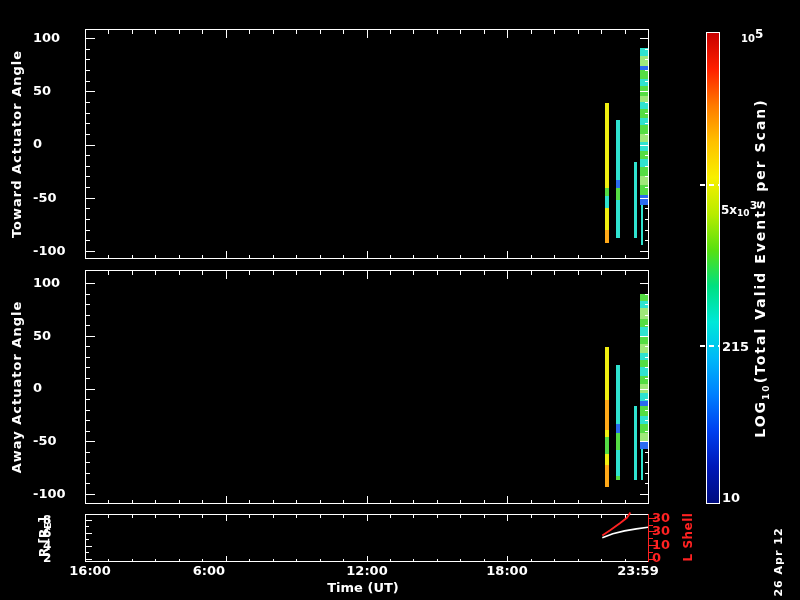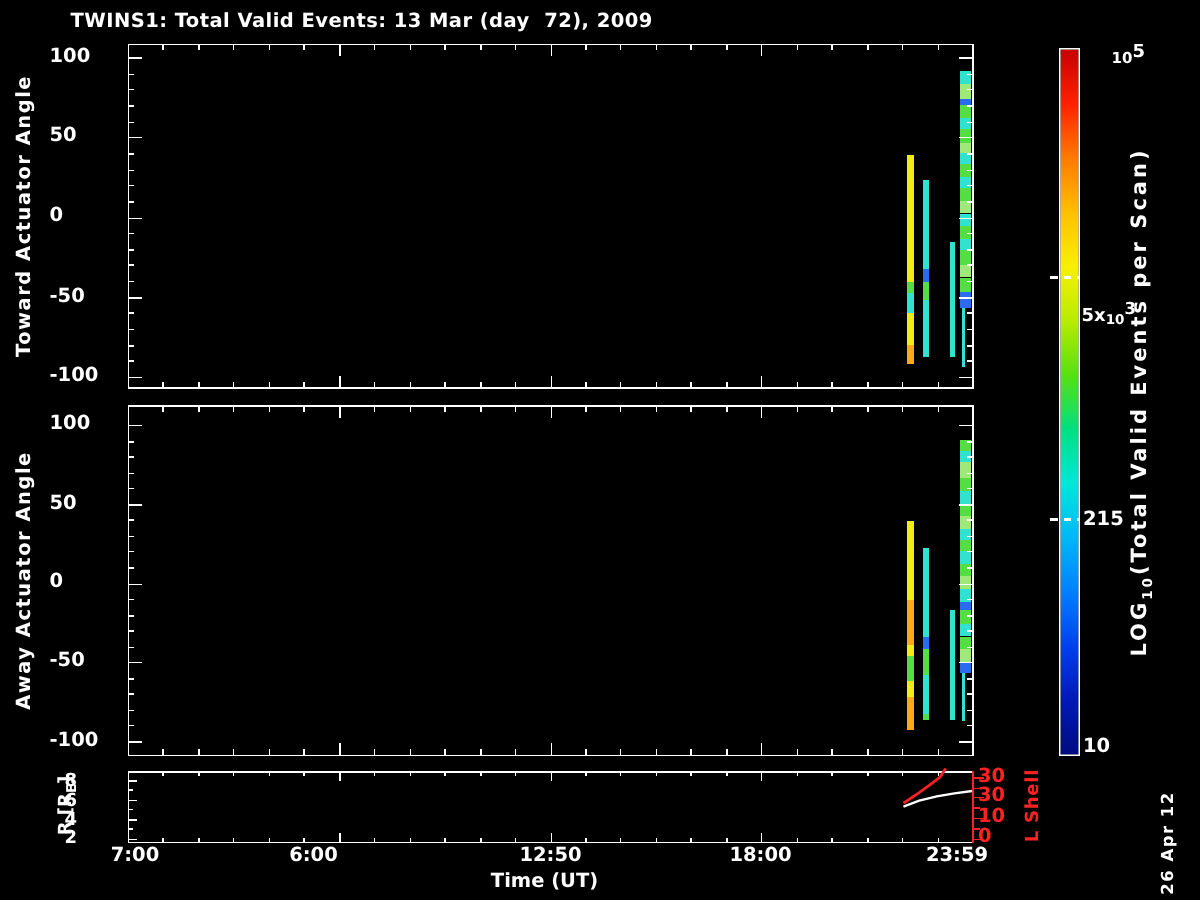--- a/index.html
+++ b/index.html
@@ -19,21 +19,20 @@
   sup.cb{font-size:12px;}
   sub.small{font-size:9px;}
   svg{position:absolute;left:0;top:0;pointer-events:none;}
 </style>
 </head>
 <body>
 
 <div class="screen">
 
   <div class="titlebar">
-    <span>TWINS1: Total Valid Events: 13 Mar (day  72), 2009</span>
   </div>
 
   <div class="lbl t13 rot" style="left:17px;top:144px;letter-spacing:1px;">Toward Actuator Angle</div>
   <div class="lbl t13 rot" style="left:17px;top:387px;letter-spacing:1px;">Away Actuator Angle</div>
   <div class="lbl t12 rot" style="left:46px;top:537px;"><span>R [R</span><sub class="small">E</sub><span>]</span></div>
   <div class="lbl t12 rot red" style="left:688px;top:537px;letter-spacing:.5px;">L Shell</div>
   <div class="lbl rot" style="left:763px;top:268px;font-size:14px;letter-spacing:2px;"><span>LOG</span><sub class="small">10</sub><span>(Total Valid Events per Scan)</span></div>
   <div class="lbl t11 rot" style="left:779px;top:562px;letter-spacing:1px;">26 Apr 12</div>
 
   <div class="lbl t13 right" style="left:33px;top:31px;width:44px;">100</div>
@@ -51,23 +50,23 @@
   <div class="lbl t12 right" style="left:43px;top:513px;width:34px;">8</div>
   <div class="lbl t12 right" style="left:43px;top:526px;width:34px;">6</div>
   <div class="lbl t12 right" style="left:43px;top:539px;width:34px;">4</div>
   <div class="lbl t12 right" style="left:43px;top:551px;width:34px;">2</div>
 
   <div class="lbl t13 red" style="left:652px;top:511px;">30</div>
   <div class="lbl t13 red" style="left:652px;top:524px;">30</div>
   <div class="lbl t13 red" style="left:652px;top:538px;">10</div>
   <div class="lbl t13 red" style="left:652px;top:551px;">0</div>
 
-  <div class="lbl t13 center" style="left:55px;top:564px;width:70px;">7:00</div>
+  <div class="lbl t13 center" style="left:55px;top:564px;width:70px;">16:00</div>
   <div class="lbl t13 center" style="left:174px;top:564px;width:70px;">6:00</div>
-  <div class="lbl t13 center" style="left:332px;top:564px;width:70px;">12:50</div>
+  <div class="lbl t13 center" style="left:332px;top:564px;width:70px;">12:00</div>
   <div class="lbl t13 center" style="left:472px;top:564px;width:70px;">18:00</div>
   <div class="lbl t13 center" style="left:603px;top:564px;width:70px;">23:59</div>
   <div class="lbl t13 center" style="left:303px;top:581px;width:120px;">Time (UT)</div>
 
   <div id="colorbar" style="background: linear-gradient(rgb(200, 0, 0) 0%, rgb(255, 32, 0) 7.7%, rgb(255, 122, 0) 15.4%, rgb(255, 192, 0) 23.1%, rgb(248, 240, 0) 30.8%, rgb(184, 236, 0) 38.5%, rgb(88, 224, 16) 46.2%, rgb(0, 224, 128) 53.8%, rgb(0, 232, 216) 61.5%, rgb(0, 184, 248) 69.2%, rgb(0, 128, 255) 76.9%, rgb(0, 64, 240) 84.6%, rgb(0, 24, 184) 92.3%, rgb(0, 12, 128) 100%);"></div>
 
   <div class="lbl" style="left:721px;top:27px;font-size:10px;padding-left:20px;"><span>10</span><sup class="cb">5</sup></div>
   <div class="lbl t12" style="left:721px;top:179px;margin-top:20px;"><span>5x</span><span style="font-size:9px;vertical-align:-2px;">10</span><sup style="font-size:11px;">3</sup></div>
   <div class="lbl t13" style="left:722px;top:340px;">215</div>
   <div class="lbl t13" style="left:722px;top:491px;">10</div>

